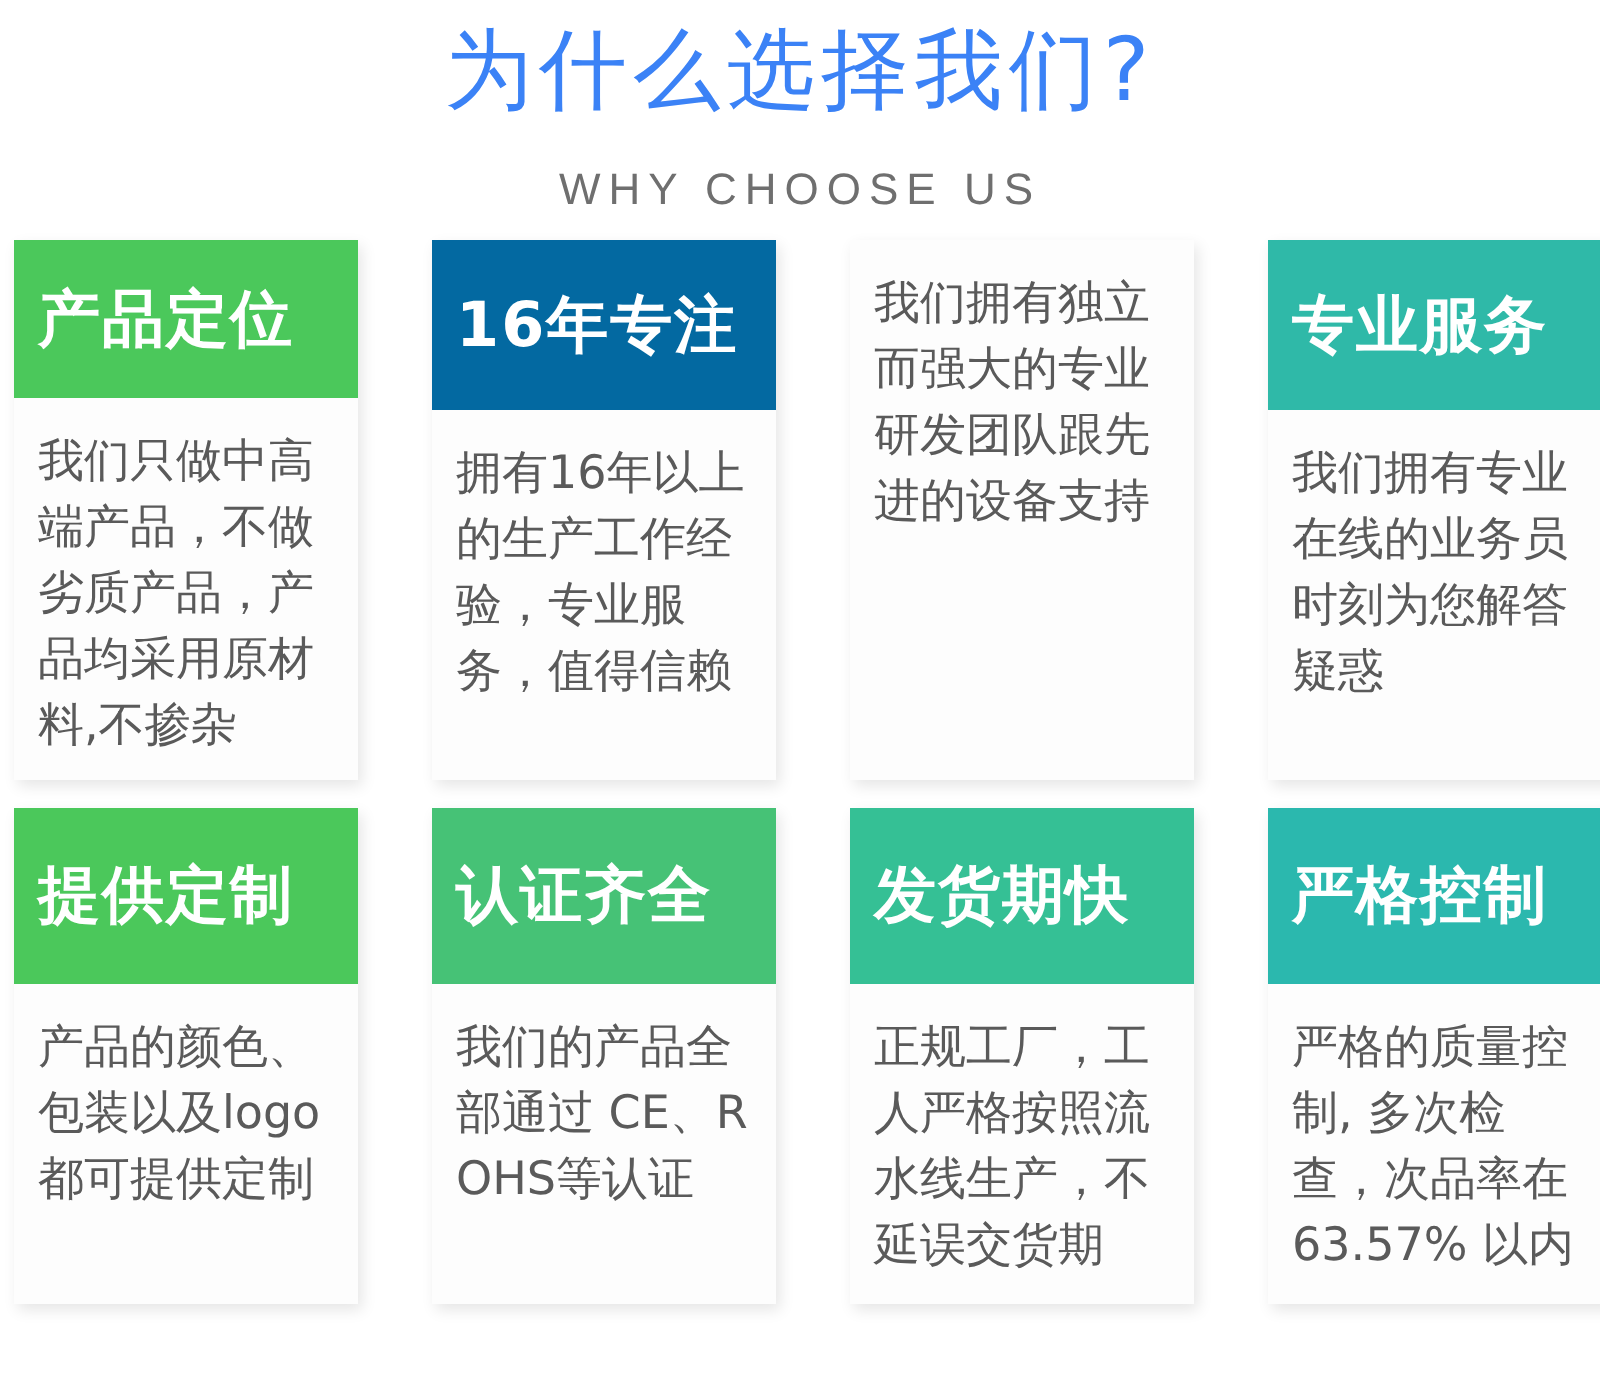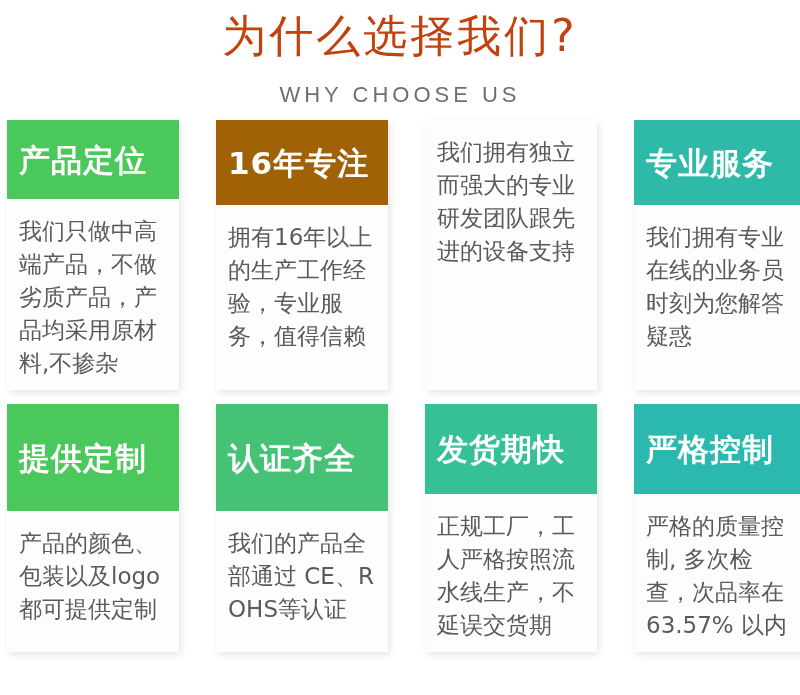--- a/index.html
+++ b/index.html
@@ -24,21 +24,21 @@
 
   
   .heading {
     text-align: center;
     padding-top: 8px;
   }
   .heading-cn {
     font-size: 44px;
     line-height: 56px;
     font-weight: 400;
-    color: #c2410c;
+    color: #3b82f6;
     letter-spacing: 3px;
     font-family: "DejaVu Sans", "Liberation Sans", sans-serif;
   }
   .heading-en {
     font-size: 22px;
     line-height: 30px;
     font-weight: 400;
     color: #6f6f6f;
     letter-spacing: 4px;
     margin-top: 16px;
@@ -66,21 +66,21 @@
   .card.row1 { height: 270px; }
   .card.row2 { height: 248px; }
 
   .card-header {
     height: 85px;
     display: flex;
     align-items: center;
     padding-left: 12px;
     box-sizing: border-box;
   }
-  .card.row2 > .card-header { height: 107px; }
+  .card.row2 > .card-header { height: 88px; }
 
   .card-title {
     color: #ffffff;
     font-size: 31px;
     line-height: 34px;
     font-weight: 700;
     letter-spacing: 1px;
     white-space: nowrap;
     font-family: "DejaVu Sans", "Liberation Sans", sans-serif;
   }
@@ -116,21 +116,21 @@
     <div class="card row1">
       <div class="card-header" style="background-color: rgb(75, 200, 91);">
         <span class="card-title">产品定位</span>
       </div>
       <div class="card-body">
         <div class="card-text">我们只做中高端产品，不做劣质产品，产品均采用原材料,不掺杂</div>
       </div>
     </div>
 
     <div class="card row1">
-      <div class="card-header" style="background-color: #a16207;">
+      <div class="card-header" style="background-color: #0369a1;">
         <span class="card-title">16年专注</span>
       </div>
       <div class="card-body">
         <div class="card-text">拥有16年以上的生产工作经验，专业服务，值得信赖</div>
       </div>
     </div>
 
     <div class="card row1">
       <div class="card-body">
         <div class="card-text">我们拥有独立而强大的专业研发团队跟先进的设备支持</div>

